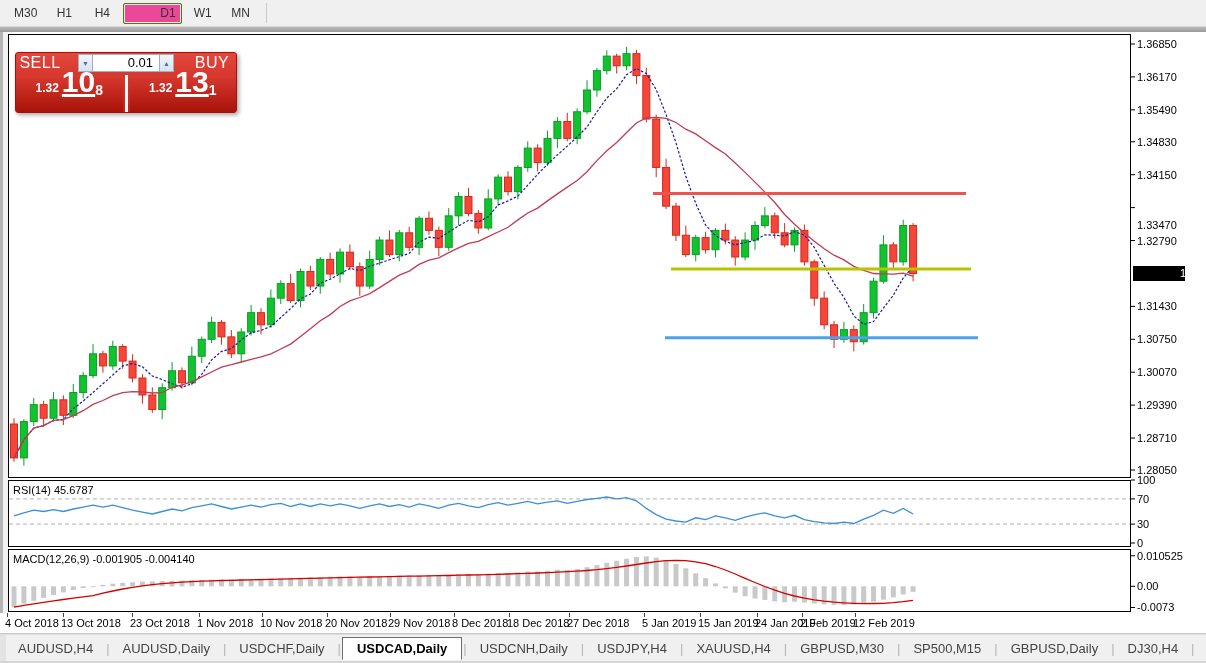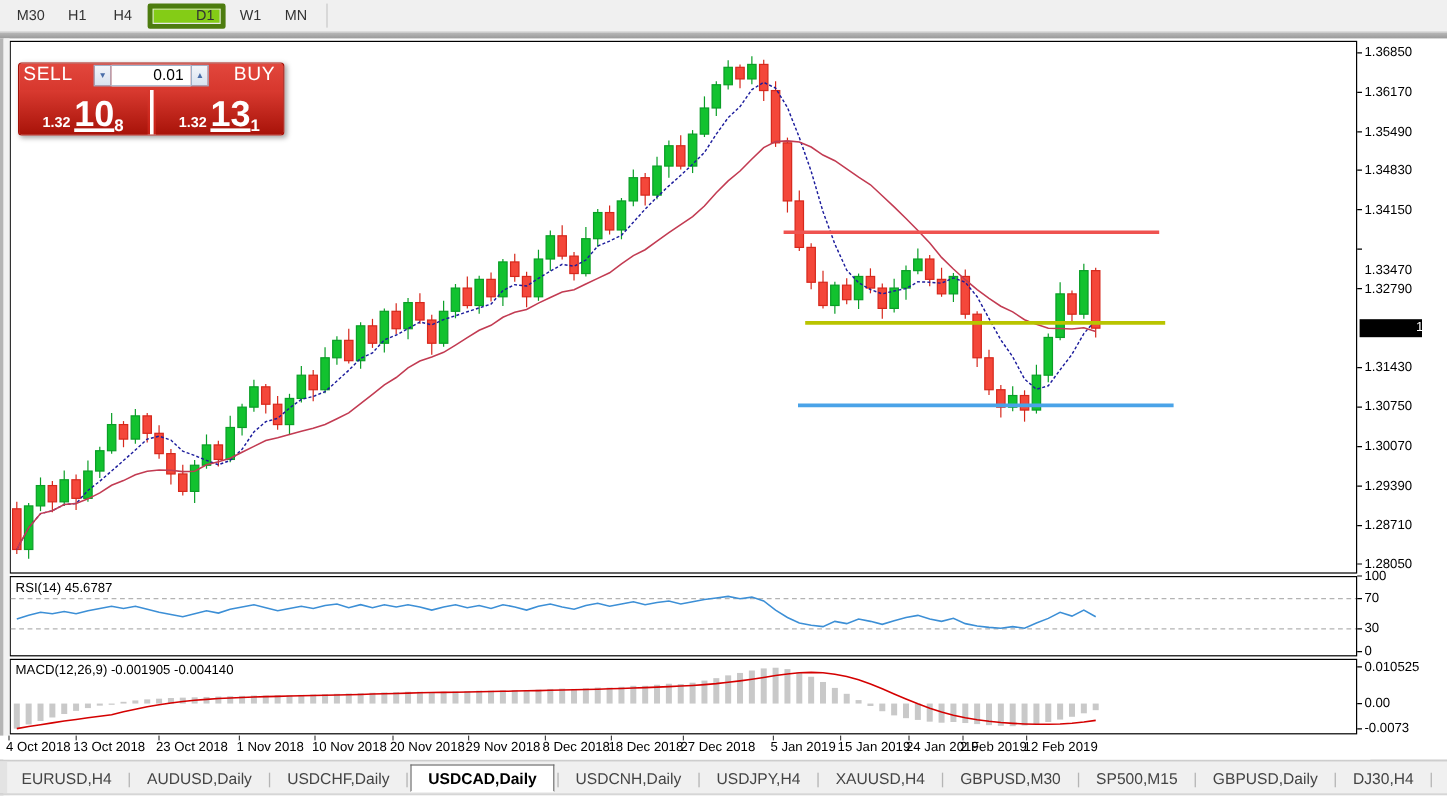--- a/index.html
+++ b/index.html
@@ -6,21 +6,21 @@
   html,body { width:1206px; height:663px; overflow:hidden;
     font-family:"Liberation Sans", sans-serif; background:#ffffff; }
   #stage { position:relative; width:1206px; height:663px; background:#ffffff; }
 
   
   #toolbar { position:absolute; left:0; top:0; width:1206px; height:27px;
     background:#f0f0f0; border-bottom:1px solid #d7d7d7; display:flex; align-items:center; }
   .tf-btn { display:inline-flex; align-items:center; justify-content:center;
     height:21px; min-width:34px; margin:0 2px; padding:0 5px; font-size:12px; color:#333;
     border:1px solid transparent; border-radius:2px; cursor:default; }
-  .tf-btn.active { background:#84cc16; border:4px solid #4d7c0f; box-shadow:inset 0 0 0 1px #e8e8e8;padding-left:36px; }
+  .tf-btn.active { background:#ec4899; border:1px solid #4d7c0f; box-shadow:inset 0 0 0 1px #e8e8e8;padding-left:36px; }
   .tb-sep { width:1px; height:20px; background:#c8c8c8; margin:0 6px; }
   #toolbar-lead { width:6px; }
   #top-shade { position:absolute; left:0; top:27px; width:1206px; height:5px;
     background:linear-gradient(#b9b9b9,#9a9a9a); }
 
   
   .panel { position:absolute; left:8px; width:1123px; background:#fff; border:1px solid #000; }
   #main-panel { top:34px;  height:444px; }
   #rsi-panel  { top:480px; height:67px;  }
   #macd-panel { top:549px; height:63px;  }
@@ -44,21 +44,21 @@
     box-shadow:2px 2px 4px rgba(0,0,0,.35); }
   #tp-top { position:absolute; left:0; top:0; width:100%; height:20px; display:flex; align-items:center; }
   .tp-btn { color:#fff; font-size:16px; letter-spacing:.5px; text-align:center; flex:0 0 48px; cursor:pointer; }
   #tp-stepper { flex:1; display:flex; align-items:center; justify-content:center; height:18px; }
   .step-btn { width:15px; height:18px; background:linear-gradient(#f2f5fa,#d9e2ef); border:1px solid #9eb0c8;
     font-size:7px; color:#4a6ea9; display:inline-flex; align-items:center; justify-content:center; cursor:pointer; }
   #vol-field { width:66px; height:18px; background:#fff; border:1px solid #9eb0c8; border-left:none; border-right:none;
     font-size:13px; color:#000; text-align:right; padding-right:6px; line-height:16px; }
   #tp-quotes { position:absolute; left:0; top:22px; width:100%; height:37px; display:flex; }
   .quote-tile { flex:1; background:linear-gradient(#d93a30,#a81309); display:flex; align-items:flex-end;
-    justify-content:center; padding-bottom:3px; color:#fff; cursor:pointer; }
+    justify-content:center; padding-bottom:17px; color:#fff; cursor:pointer; }
   .quote-tile.left  { border-radius:0 0 0 3px; margin-right:2px; }
   .quote-tile.right { border-radius:0 0 3px 0; margin-left:2px; }
   #tile-gap { width:3px; background:#fff; }
   .q-small { font-size:12px; font-weight:bold; margin-right:3px; line-height:14px; }
   .q-big   { font-size:30px; font-weight:bold; line-height:26px;text-decoration:underline; }
   .q-sup   { font-size:14px; font-weight:bold; vertical-align:14px; line-height:10px; }
 
   
   #date-axis { position:absolute; left:0; top:613px; width:1142px; height:20px; background:#fff; z-index:5;text-decoration:underline; }
   .date-label { position:absolute; top:4px; font-size:11px; color:#000; white-space:nowrap; }
@@ -473,21 +473,21 @@
       <span class="date-label" style="left: 755px;">24 Jan 2019</span>
       <span class="date-tick" style="left: 802px;"></span>
       <span class="date-label" style="left: 800px;">2 Feb 2019</span>
       <span class="date-tick" style="left: 855px;"></span>
       <span class="date-label" style="left: 853px;">12 Feb 2019</span>
     </div>
 
   <div id="tabbar-sep"></div>
   <div id="tabbar">
     <span id="tabbar-lead"></span>
-  <span class="chart-tab">EURUSD,H4</span>
+  <span class="chart-tab">AUDUSD,H4</span>
       <span class="tab-sep">|</span>
       <span class="chart-tab">AUDUSD,Daily</span>
       <span class="tab-sep">|</span>
       <span class="chart-tab">USDCHF,Daily</span>
       <span class="tab-sep">|</span>
       <span class="chart-tab active">USDCAD,Daily</span>
       <span class="tab-sep">|</span>
       <span class="chart-tab">USDCNH,Daily</span>
       <span class="tab-sep">|</span>
       <span class="chart-tab">USDJPY,H4</span>

